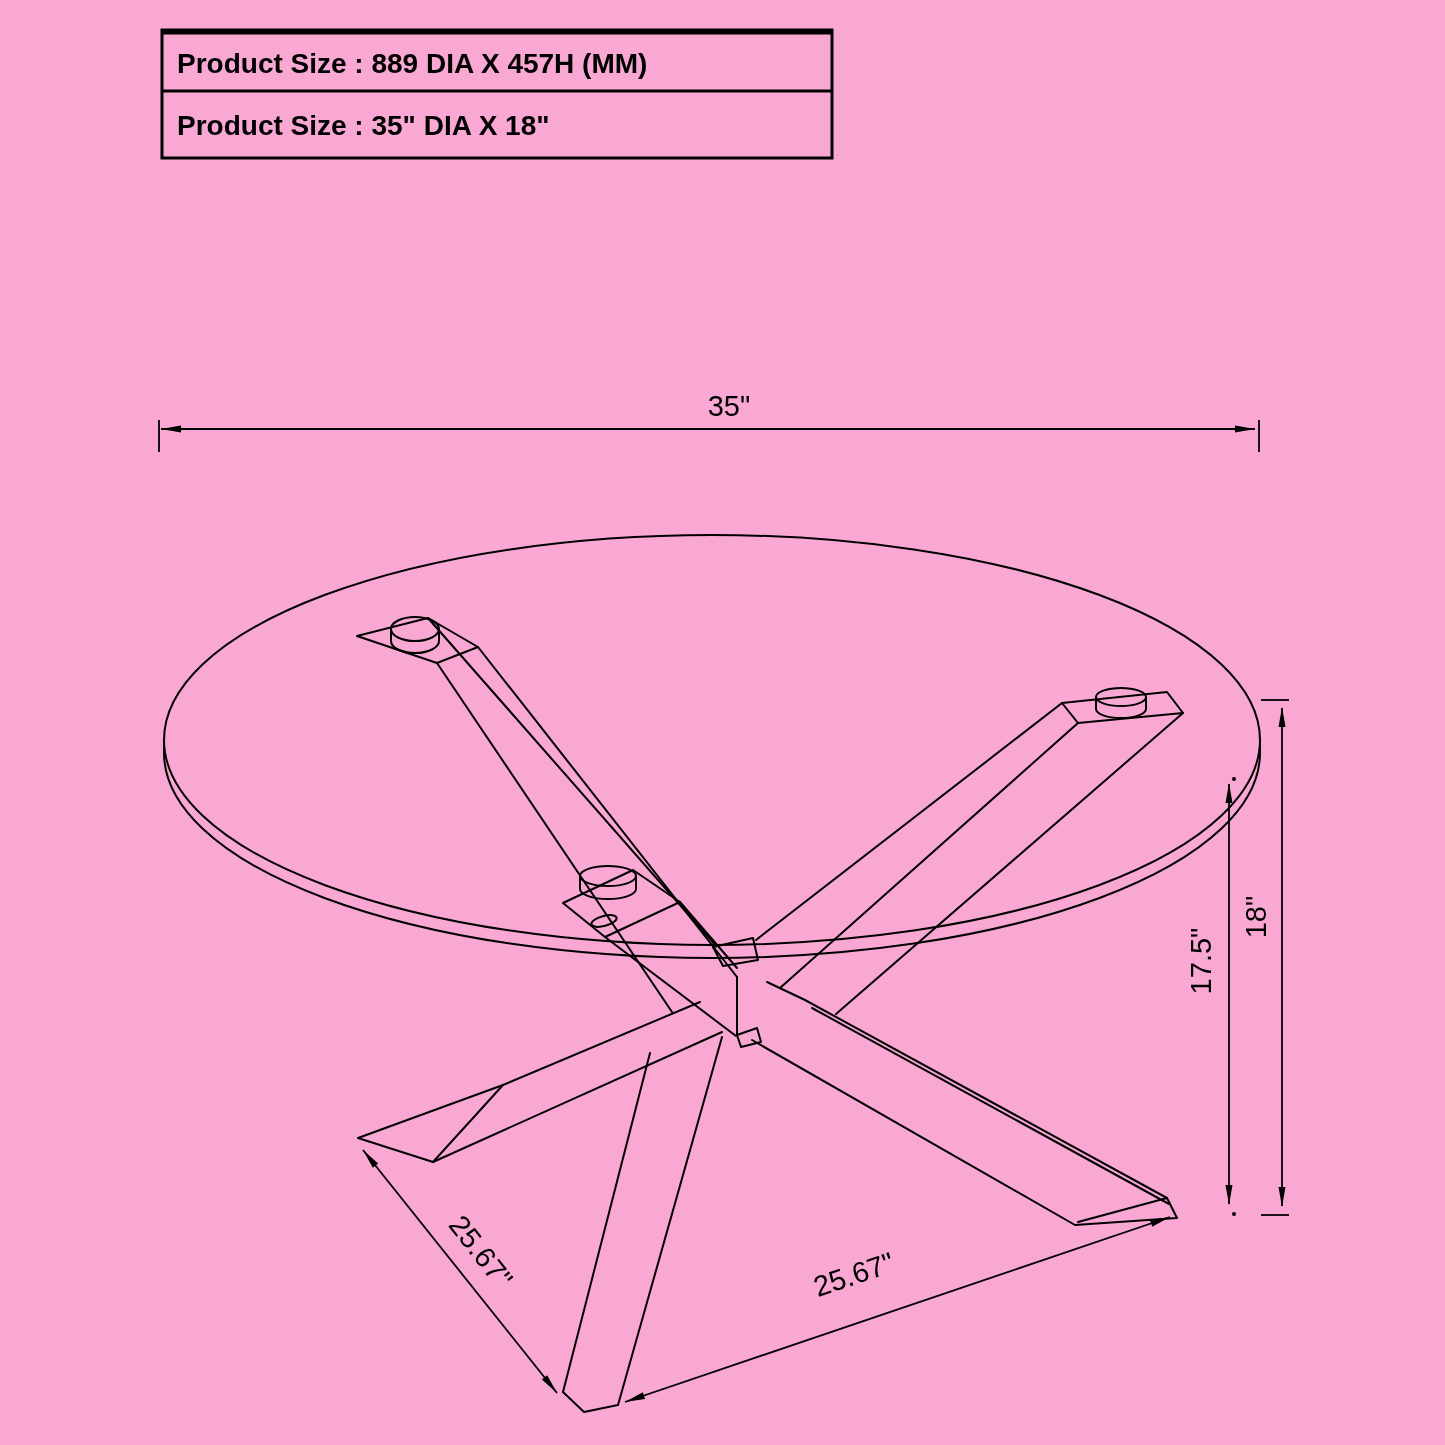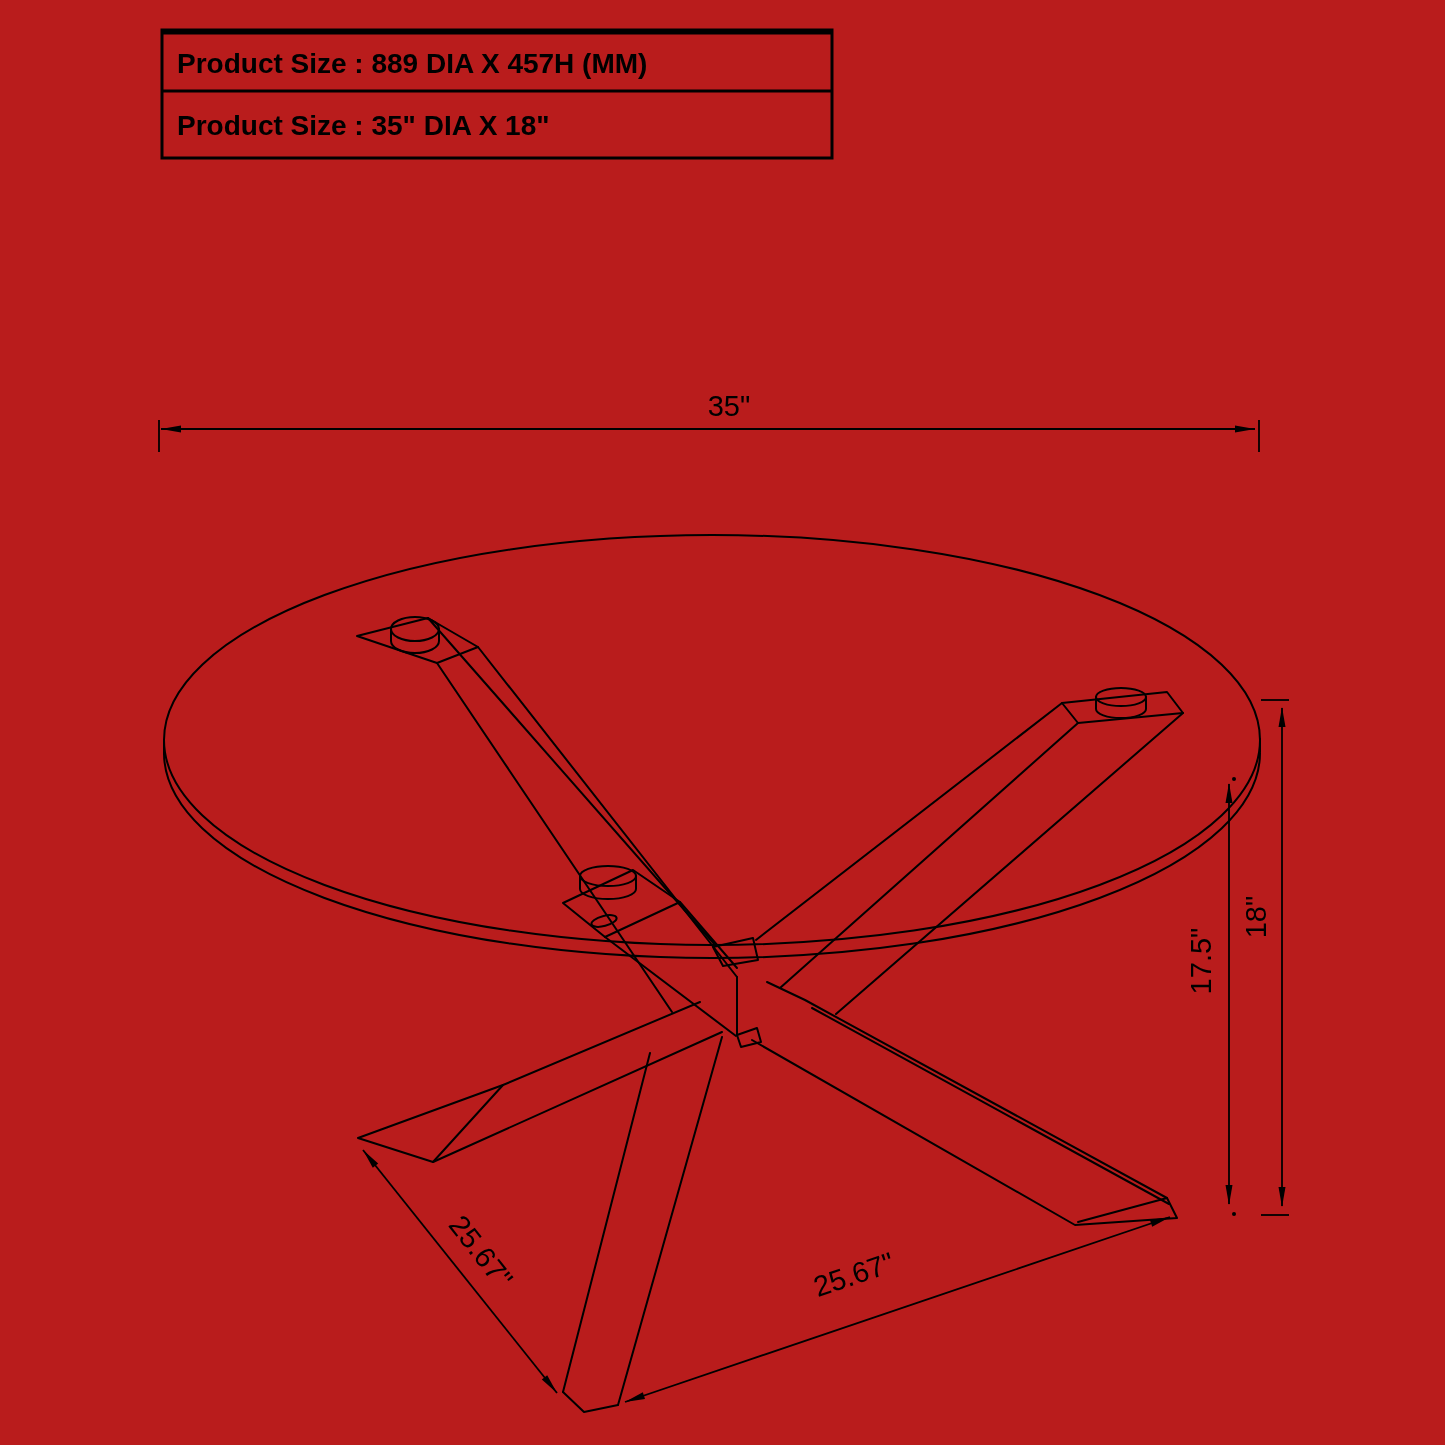--- a/index.html
+++ b/index.html
@@ -7,21 +7,21 @@
     padding: 0;
     background: #ffffff;
     width: 1445px;
     height: 1445px;
     font-family: "Liberation Sans", sans-serif;
   }
   #stage {
     position: relative;
     width: 1445px;
     height: 1445px;
-    background: #b91c1c;
+    background: #f9a8d4;
     overflow: hidden;
   }
   svg { display: block; }
   .ln {
     fill: none;
     stroke: #000000;
     stroke-width: 2;
     stroke-linecap: round;
     stroke-linejoin: round;
   }

